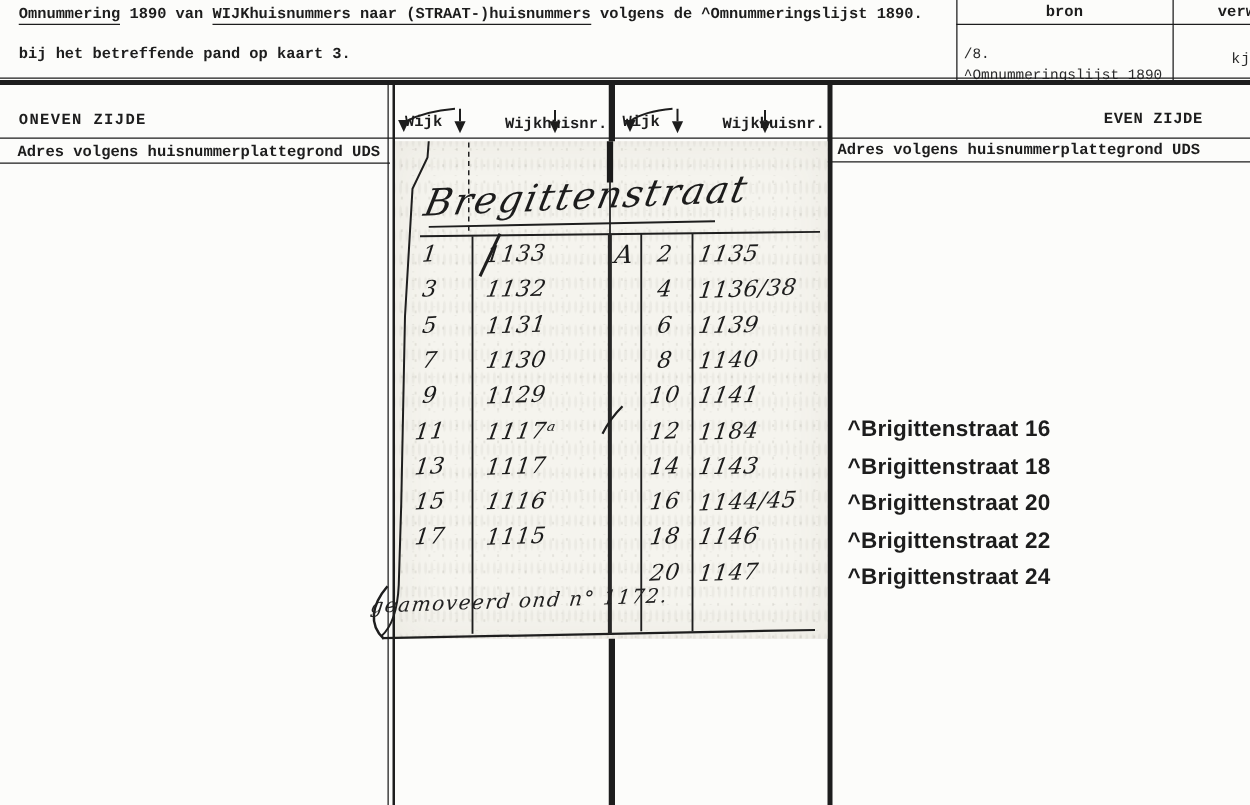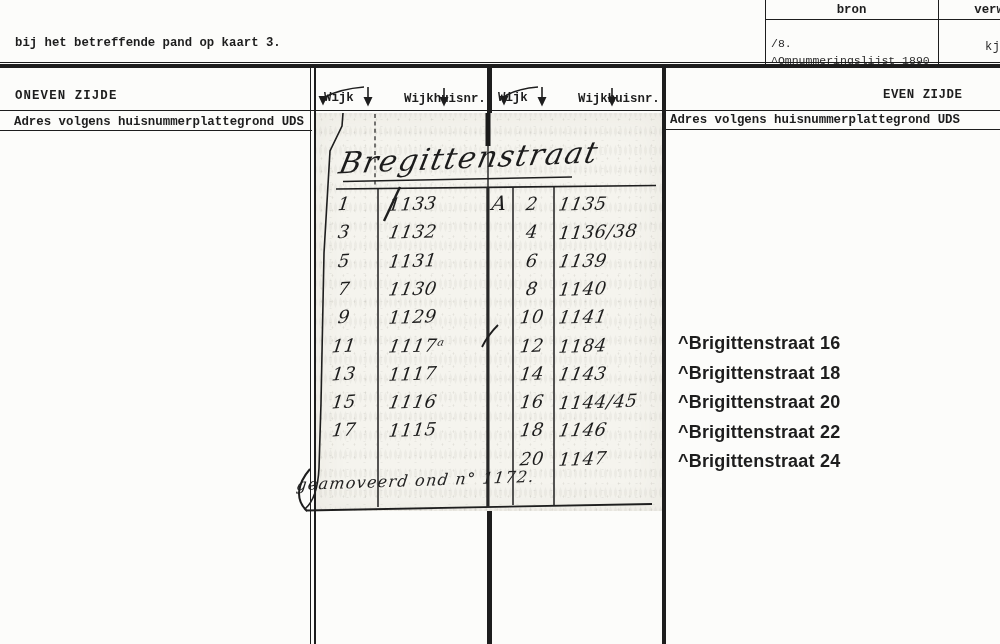--- a/index.html
+++ b/index.html
@@ -44,20 +44,21 @@
         font-family:Liberation Sans, sans-serif;font-weight:bold;font-size:18px;
         letter-spacing:.2px;white-space:pre;color:var(--ink,#1d1d1d);}
 </style>
 </head>
 <body>
 
 <div id="page">
 
   <div class="layer">
 
+    <div class="t hdr" style="left:15px;top:3px;"><span class="u">Omnummering</span><span> 1890 van </span><span class="u">WIJKhuisnummers naar (STRAAT-)huisnummers</span><span> volgens de ^Omnummeringslijst 1890.</span></div>
     <div class="t hdr" style="left:15px;top:35px;">bij het betreffende pand op kaart 3.</div>
 
     <div class="vl" style="left:765px;top:0;width:1.3px;height:64px;"></div>
     <div class="vl" style="left:938px;top:0;width:1.3px;height:64px;"></div>
     <div class="hl" style="left:765px;top:19px;width:235px;height:1.2px;"></div>
     <div class="t" style="left:765px;top:3px;width:173px;text-align:center;">bron</div>
     <div class="t" style="left:938px;top:3px;width:62px;text-align:center;padding-left:35px;">verwerkt</div>
     <div class="t light" style="left:771px;top:21.5px;font-size:11.5px;margin-top:32px;">^Omnummeringslijst 1890</div>
     <div class="t light" style="left:771px;top:36.5px;font-size:11.5px;">/8.</div>
     <div class="t light" style="left:973px;top:39.5px;font-size:12px;letter-spacing:.5px;margin-left:12px;">kj0885</div>

